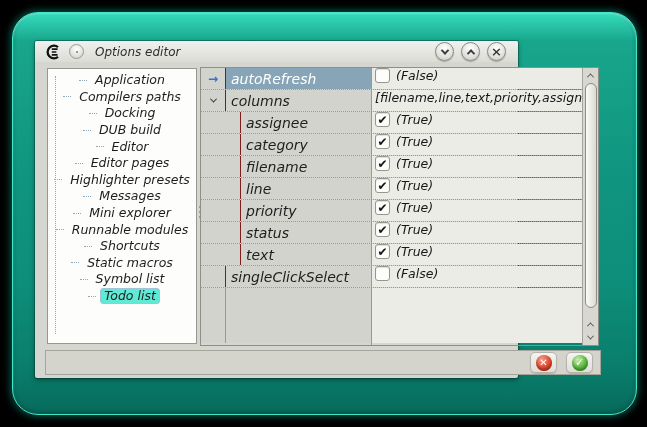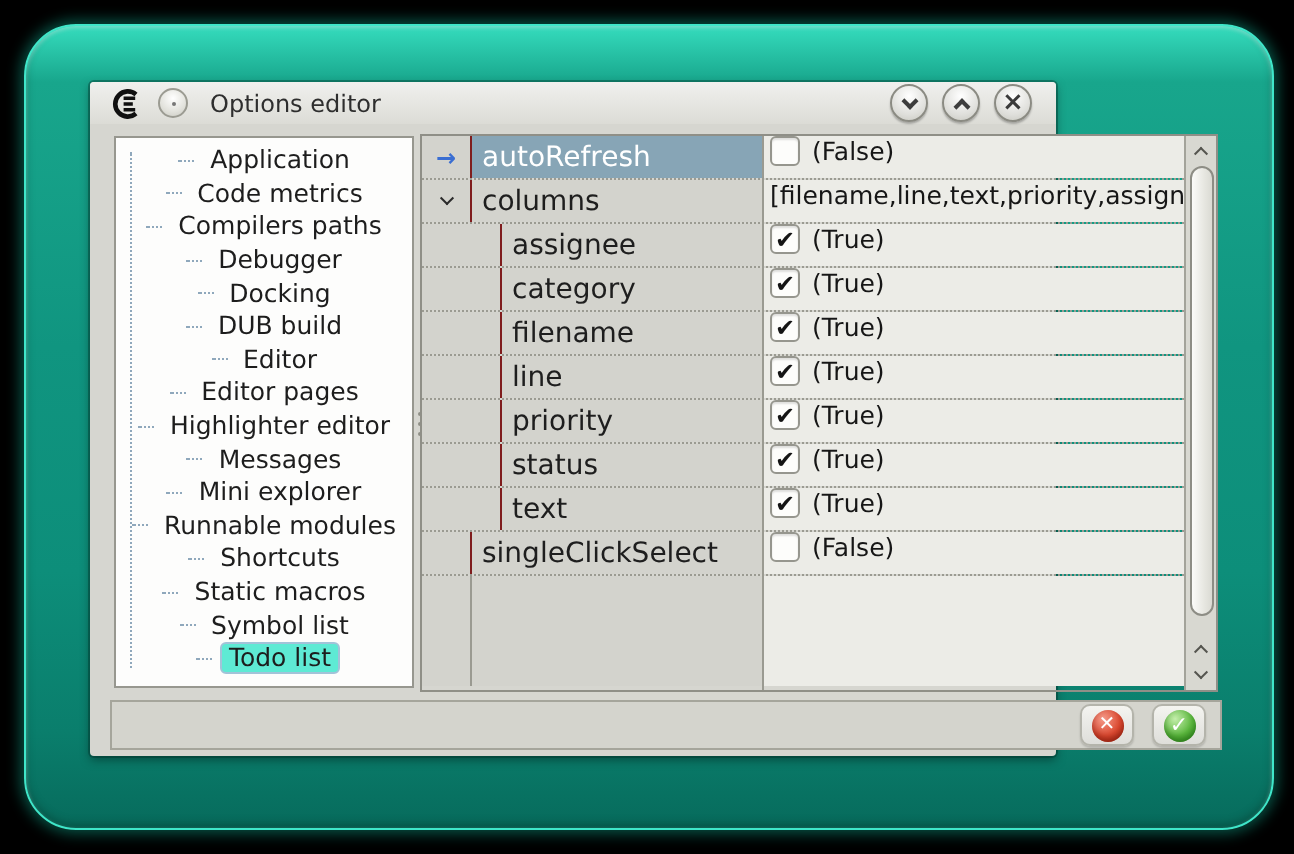--- a/index.html
+++ b/index.html
@@ -7,23 +7,23 @@
               font-family:"DejaVu Sans","Liberation Sans",sans-serif; }
 
   
   .frame { position:absolute; left:12px; top:12px; width:625px; height:403px;
            border-radius:26px;
            background:linear-gradient(180deg,#35dcbd 0%,#18a68c 7%,#109580 40%,#0d8e7a 68%,#0a7e6c 88%,#076b5c 100%);
            border:1px solid #3fe6c9;
            box-shadow:0 0 7px 2px rgba(16,180,150,.45), inset 0 1px 2px rgba(255,255,255,.35), inset 0 -2px 4px rgba(0,40,30,.35); }
 
   
-  .window { position:absolute; left:32px; top:28px; width:483px; height:337px;
+  .window { position:absolute; left:22px; top:28px; width:483px; height:337px;
             background:#d6d6d0; border-radius:2px;
-            box-shadow:0 0 0 1px rgba(0,55,45,.4), 0 2px 5px rgba(0,30,25,.5); }
+            box-shadow:0 0 0 1px rgba(0,55,45,.4), 0 2px 5px rgba(0,30,25,.5);font-style:italic; }
 
   
   .titlebar { position:absolute; left:0; top:0; right:0; height:21px;
               display:flex; align-items:center; padding:0 8px 0 10px;
               background:linear-gradient(180deg,#f0f0ee,#dcdcd6);
               border-radius:2px 2px 0 0; }
   .app-icon { width:16px; height:16px; flex:0 0 auto; }
   .menu-btn { width:15px; height:15px; border-radius:50%; margin-left:8px; flex:0 0 auto;
               background:radial-gradient(circle at 50% 32%,#ffffff,#e2e2dc 60%,#c9c9c1);
               border:1px solid #9b9b92; position:relative; }
@@ -147,34 +147,26 @@
     </div>
 
     <div class="tree">
       <div class="tree-lines"></div>
       <div id="tree-items">
   <div class="titem">
     <span class="stub"></span>
     <span class="tlabel">Application</span>
   </div>
 
-  <div class="titem">
-    <span class="stub"></span>
-    <span class="tlabel">Code metrics</span>
-  </div>
 
   <div class="titem">
     <span class="stub"></span>
     <span class="tlabel">Compilers paths</span>
   </div>
 
-  <div class="titem">
-    <span class="stub"></span>
-    <span class="tlabel">Debugger</span>
-  </div>
 
   <div class="titem">
     <span class="stub"></span>
     <span class="tlabel">Docking</span>
   </div>
 
   <div class="titem">
     <span class="stub"></span>
     <span class="tlabel">DUB build</span>
   </div>
@@ -184,21 +176,21 @@
     <span class="tlabel">Editor</span>
   </div>
 
   <div class="titem">
     <span class="stub"></span>
     <span class="tlabel">Editor pages</span>
   </div>
 
   <div class="titem">
     <span class="stub"></span>
-    <span class="tlabel">Highlighter editor</span>
+    <span class="tlabel">Highlighter presets</span>
   </div>
 
   <div class="titem">
     <span class="stub"></span>
     <span class="tlabel">Messages</span>
   </div>
 
   <div class="titem">
     <span class="stub"></span>
     <span class="tlabel">Mini explorer</span>

